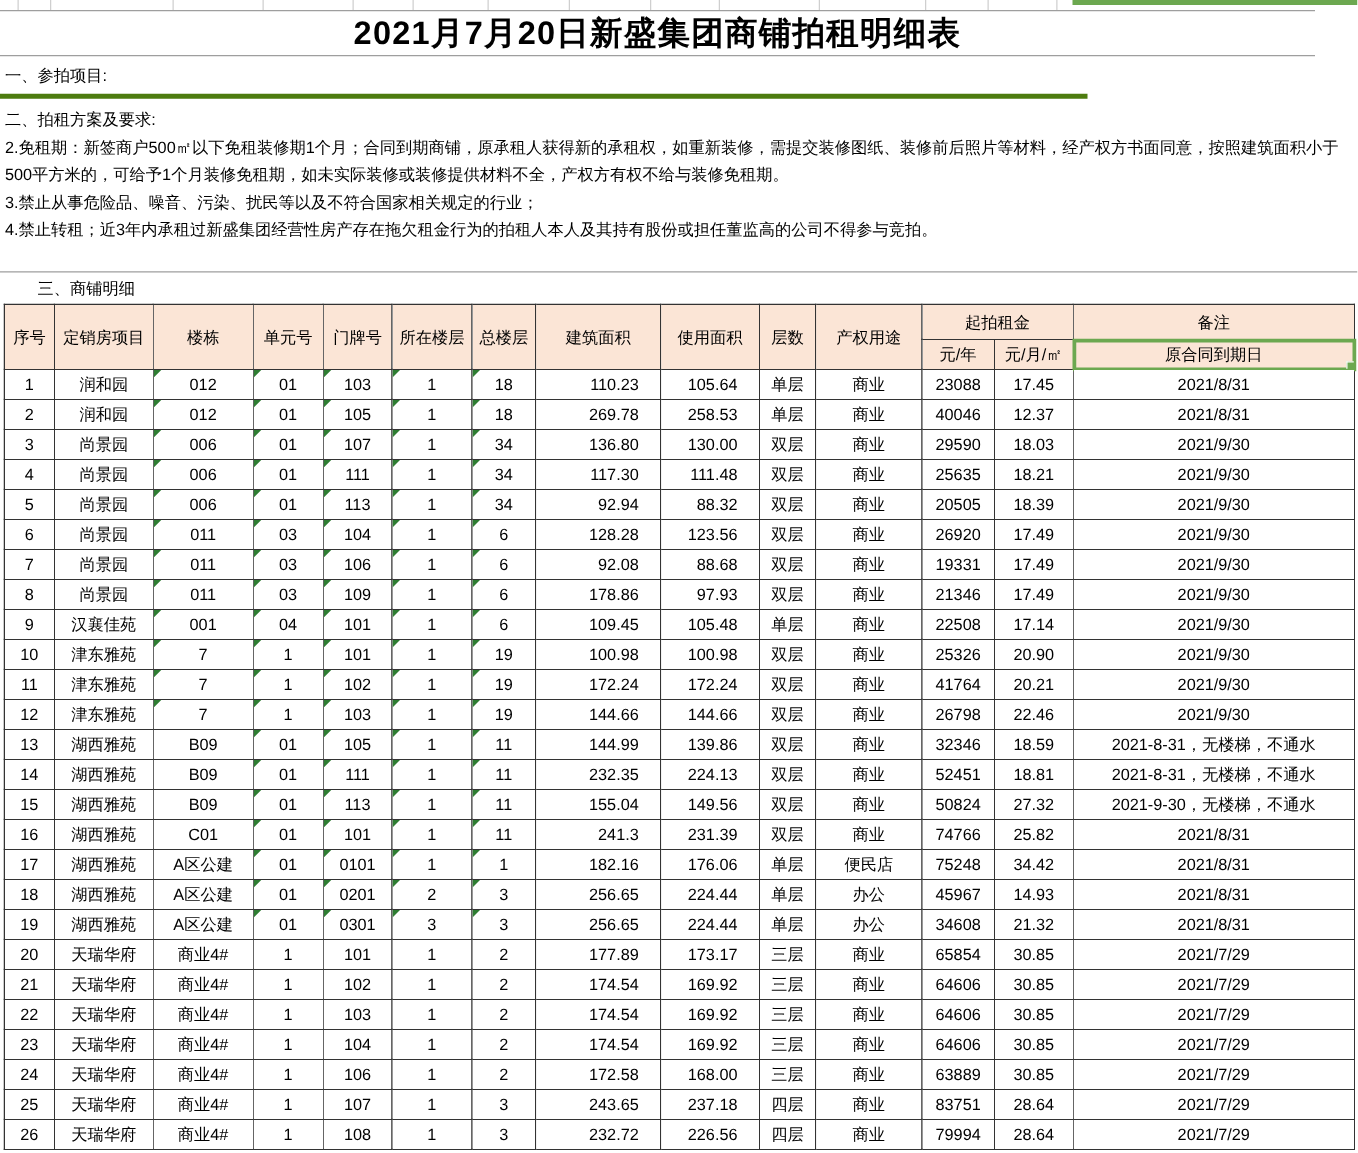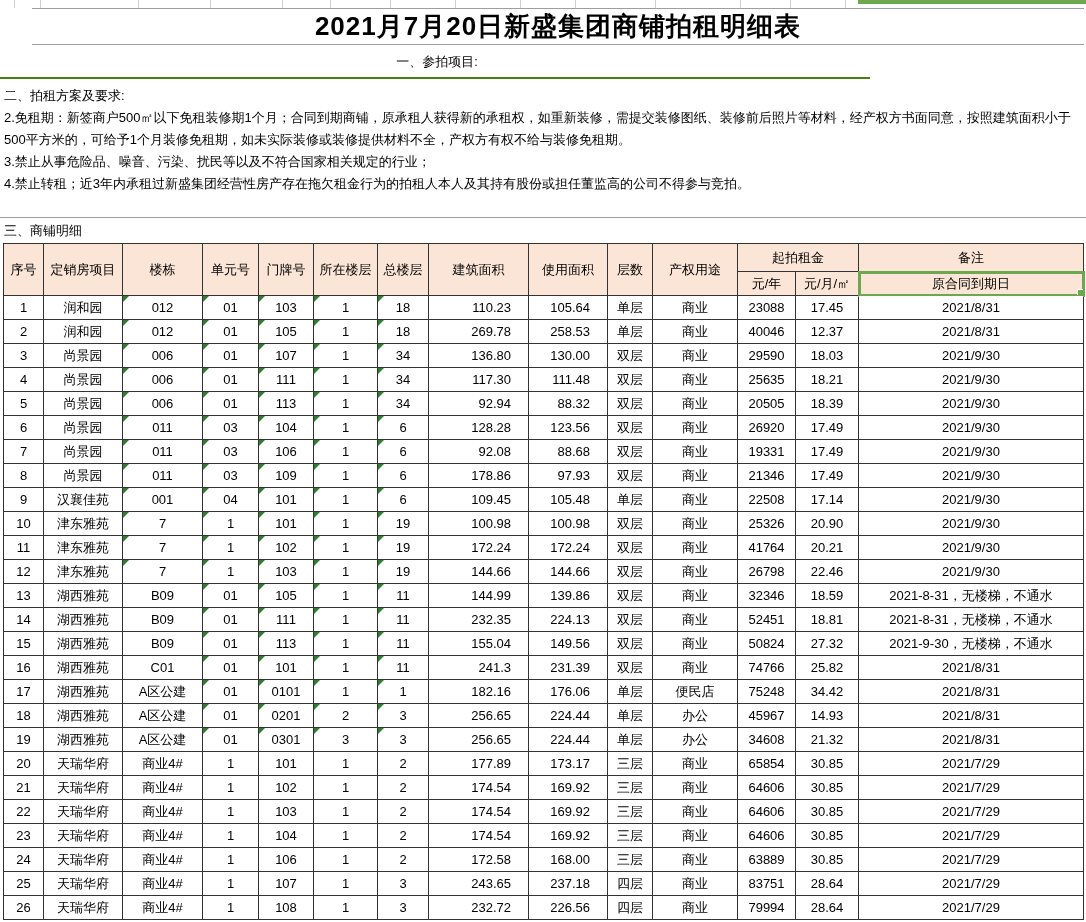--- a/index.html
+++ b/index.html
@@ -10,36 +10,36 @@
   }
   
   .top-strip{position:absolute;top:0;left:0;width:1086px;height:8px;background:#fff;}
   .top-strip .gl{position:absolute;top:0;width:1px;height:8px;background:#cfcfcf;}
   .top-sel-bar{position:absolute;top:0;left:858px;width:228px;height:4px;background:#6CA850;}
   
   .title-row{
     position:absolute;top:8px;left:0;width:1052px;height:37px;
     border-top:1px solid #9e9e9e;border-bottom:1px solid #9e9e9e;box-sizing:border-box;
     display:flex;align-items:center;justify-content:center;
-    font-size:26px;font-weight:bold;letter-spacing:1px;margin-left:32px;
+    font-size:26px;font-weight:bold;letter-spacing:1px;
   }
   .sec1{
     position:absolute;top:46px;left:0;width:870px;height:33px;
-    border-bottom:2px solid #4d7c0f;box-sizing:border-box;
-    display:flex;align-items:center;padding-left:4px;font-size:13px;justify-content:center;
+    border-bottom:4px solid #4d7c0f;box-sizing:border-box;
+    display:flex;align-items:center;padding-left:4px;font-size:13px;
   }
   .sec2{
     position:absolute;top:79px;left:0;width:1086px;height:139px;
     border-bottom:1px solid #9e9e9e;box-sizing:border-box;
     padding:6px 4px 12px 4px;font-size:13px;line-height:22px;
   }
   .sec2 p{margin:0;}
   .sec3{
-    position:absolute;top:218px;left:0;width:986px;height:25px;
-    display:flex;align-items:center;padding-left:4px;font-size:13px;box-sizing:border-box;
+    position:absolute;top:218px;left:14px;width:986px;height:25px;
+    display:flex;align-items:center;padding-left:16px;font-size:13px;box-sizing:border-box;
   }
   
   table{
     position:absolute;top:243px;left:3px;width:1080px;
     border-collapse:collapse;table-layout:fixed;font-size:13px;
   }
   th,td{
     border:1px solid #333;padding:0;text-align:center;vertical-align:middle;
     position:relative;overflow:hidden;white-space:nowrap;font-weight:normal;
   }

